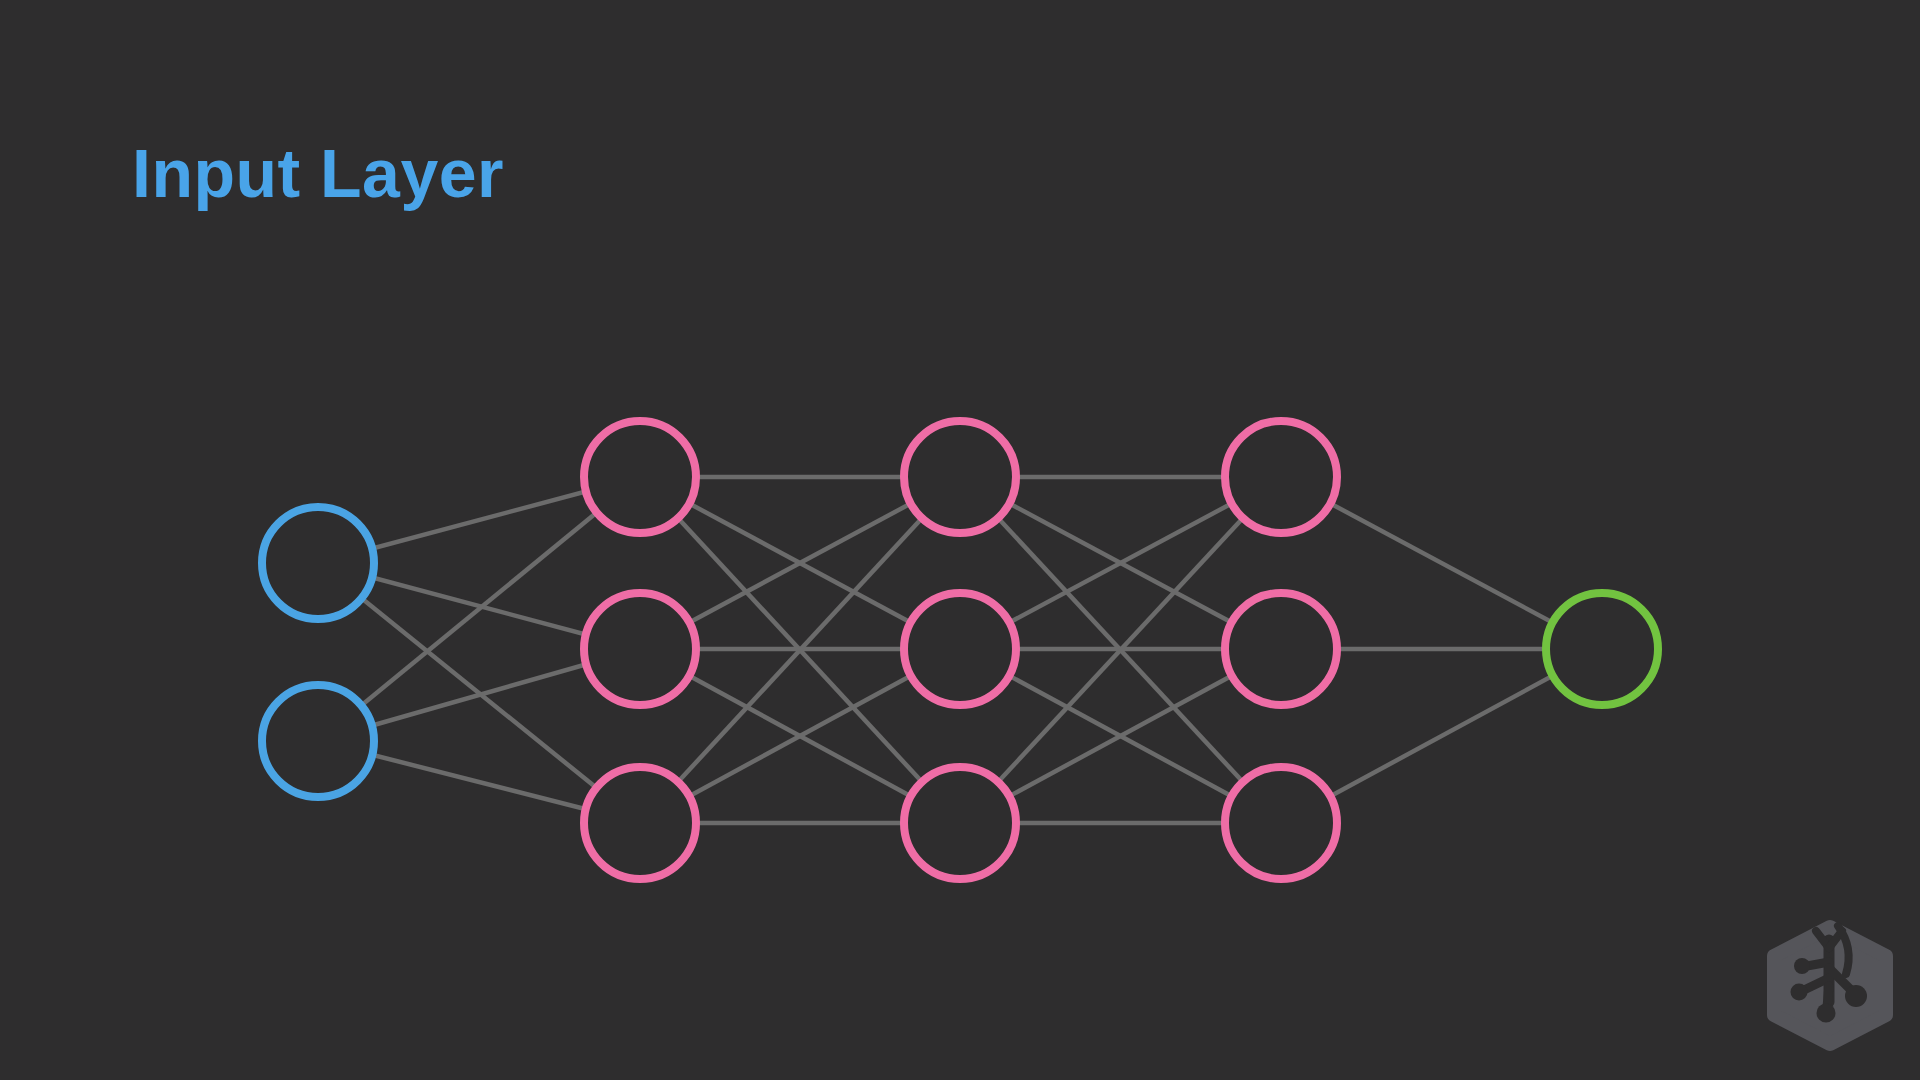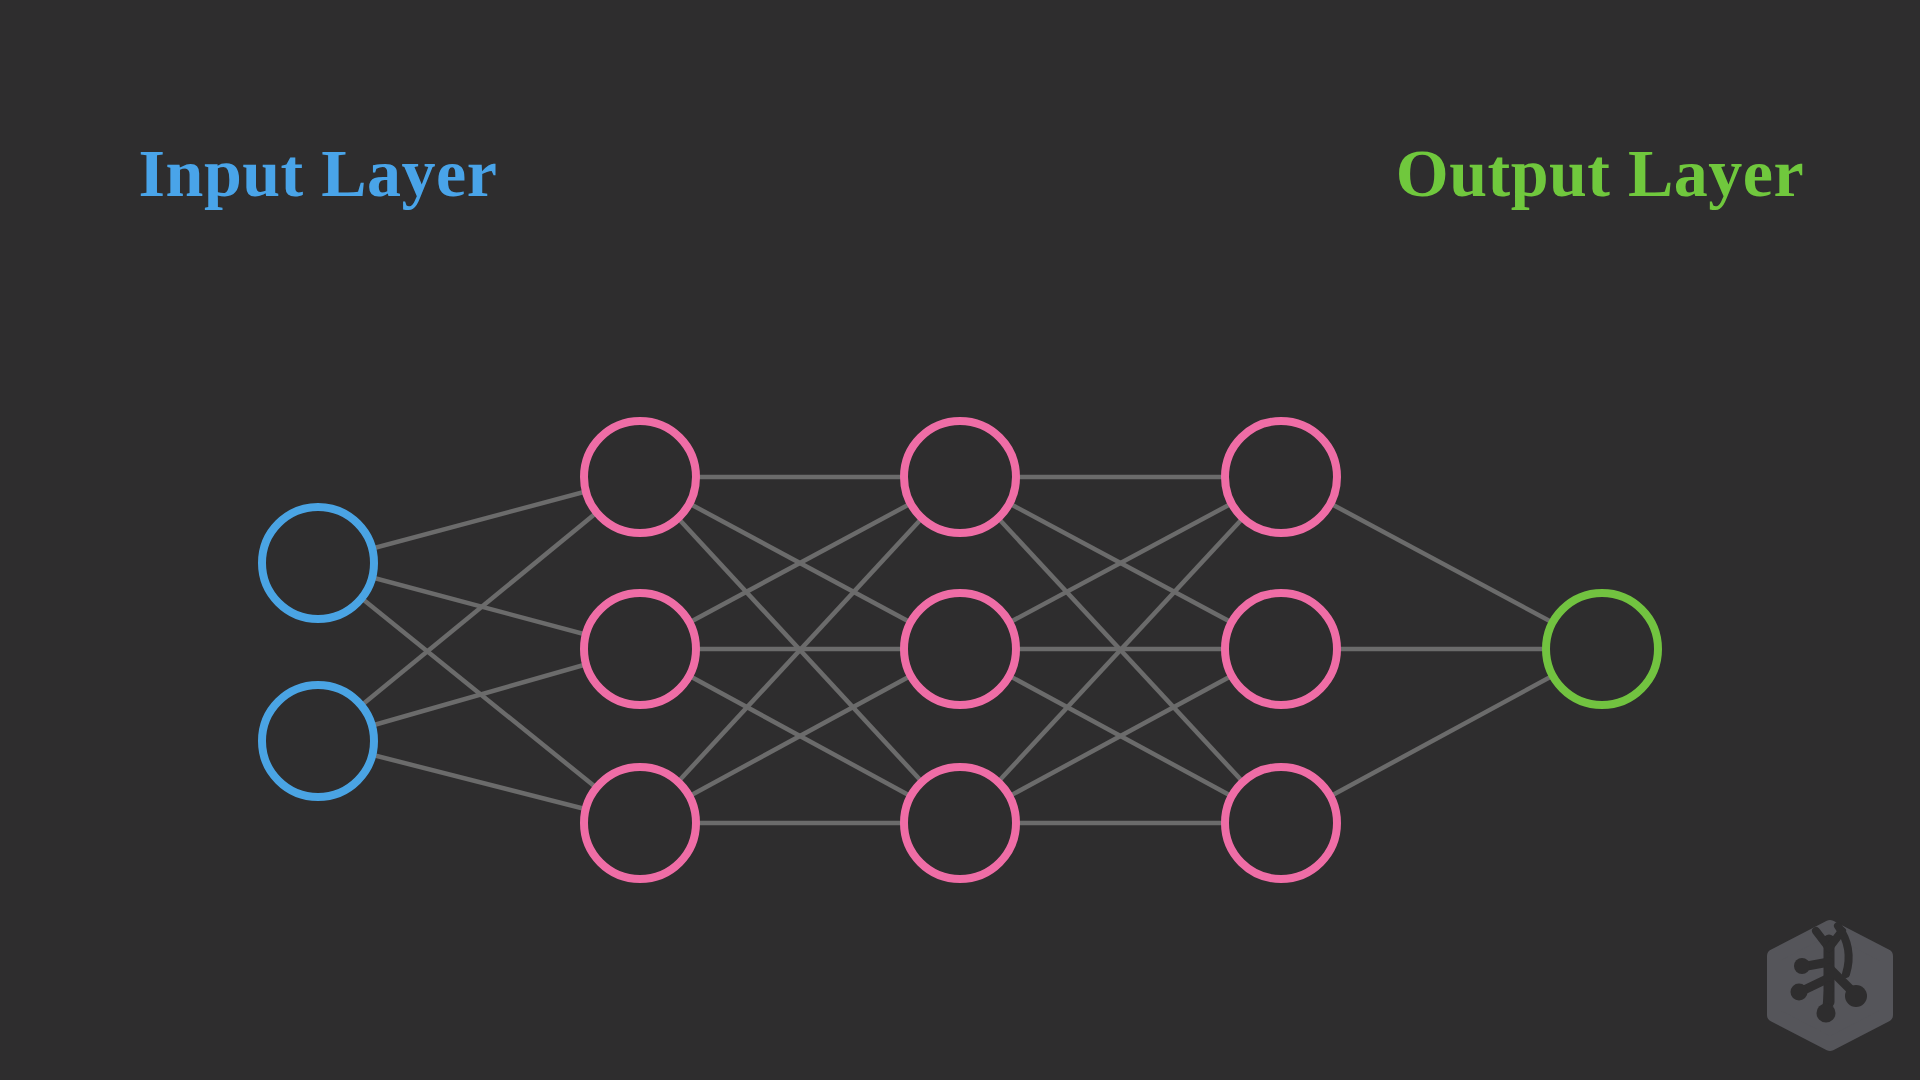--- a/index.html
+++ b/index.html
@@ -6,21 +6,21 @@
     margin: 0;
     padding: 0;
     background: var(--bg, #2e2d2e);
     overflow: hidden;
   }
   .stage {
     position: relative;
     width: 1907px;
     height: 1080px;
     background: var(--bg, #2e2d2e);
-    font-family: Liberation Serif, serif;
+    font-family: Liberation Sans, sans-serif;
   }
   .layer-label {
     position: absolute;
     top: 139px;
     transform: translateX(-50%);
     font-size: 68px;
     font-weight: 700;
     line-height: 1;
     letter-spacing: 0.5px;
     white-space: nowrap;
@@ -47,21 +47,20 @@
   .logo-knob {
     fill: var(--bg, #2e2d2e);
   }
 </style>
 </head>
 <body>
 
 <div class="stage">
 
   <div class="layer-label" style="left: 318px; color: rgb(73, 164, 233);">Input Layer</div>
-  <div class="layer-label" style="left: 1600px; color: rgb(112, 200, 61);">Output Layer</div>
 
   <svg class="graph" viewBox="0 0 1920 1080">
     <g id="edges">
         <line x1="318" y1="563" x2="640" y2="477" stroke="#6b6b6b" stroke-width="4.5"></line>
         <line x1="318" y1="563" x2="640" y2="649" stroke="#6b6b6b" stroke-width="4.5"></line>
         <line x1="318" y1="563" x2="640" y2="823" stroke="#6b6b6b" stroke-width="4.5"></line>
         <line x1="318" y1="741" x2="640" y2="477" stroke="#6b6b6b" stroke-width="4.5"></line>
         <line x1="318" y1="741" x2="640" y2="649" stroke="#6b6b6b" stroke-width="4.5"></line>
         <line x1="318" y1="741" x2="640" y2="823" stroke="#6b6b6b" stroke-width="4.5"></line>
         <line x1="640" y1="477" x2="960" y2="477" stroke="#6b6b6b" stroke-width="4.5"></line>

